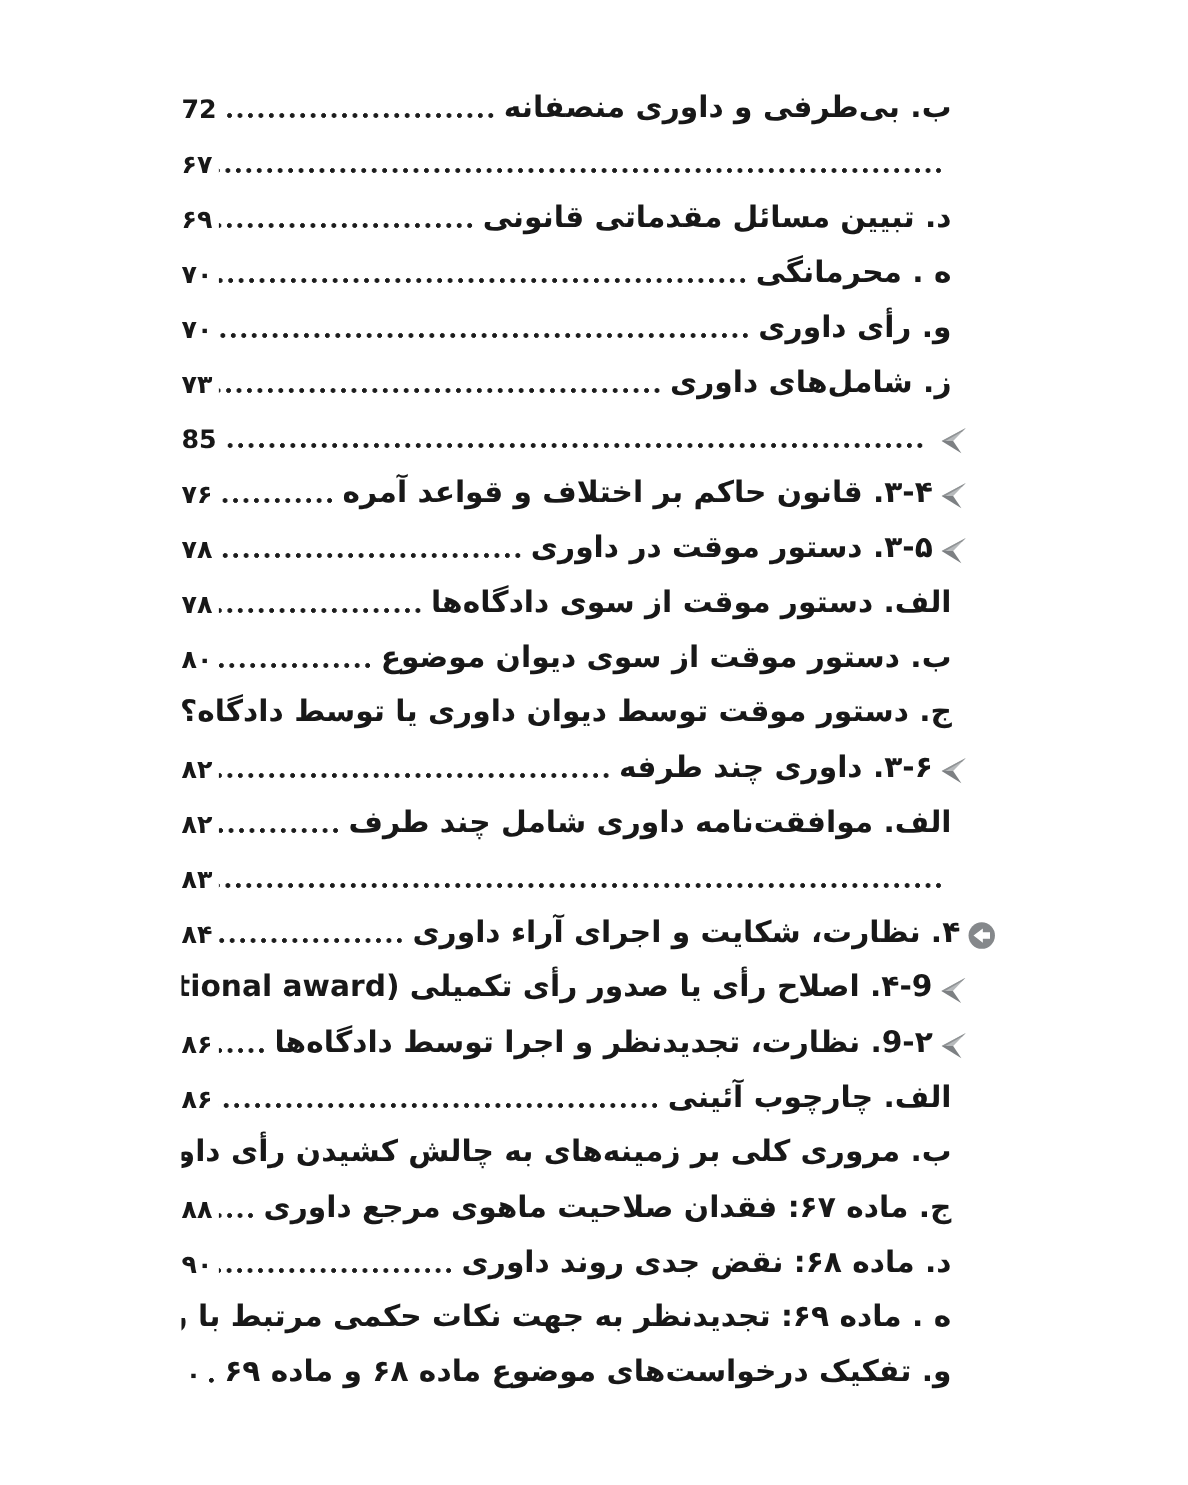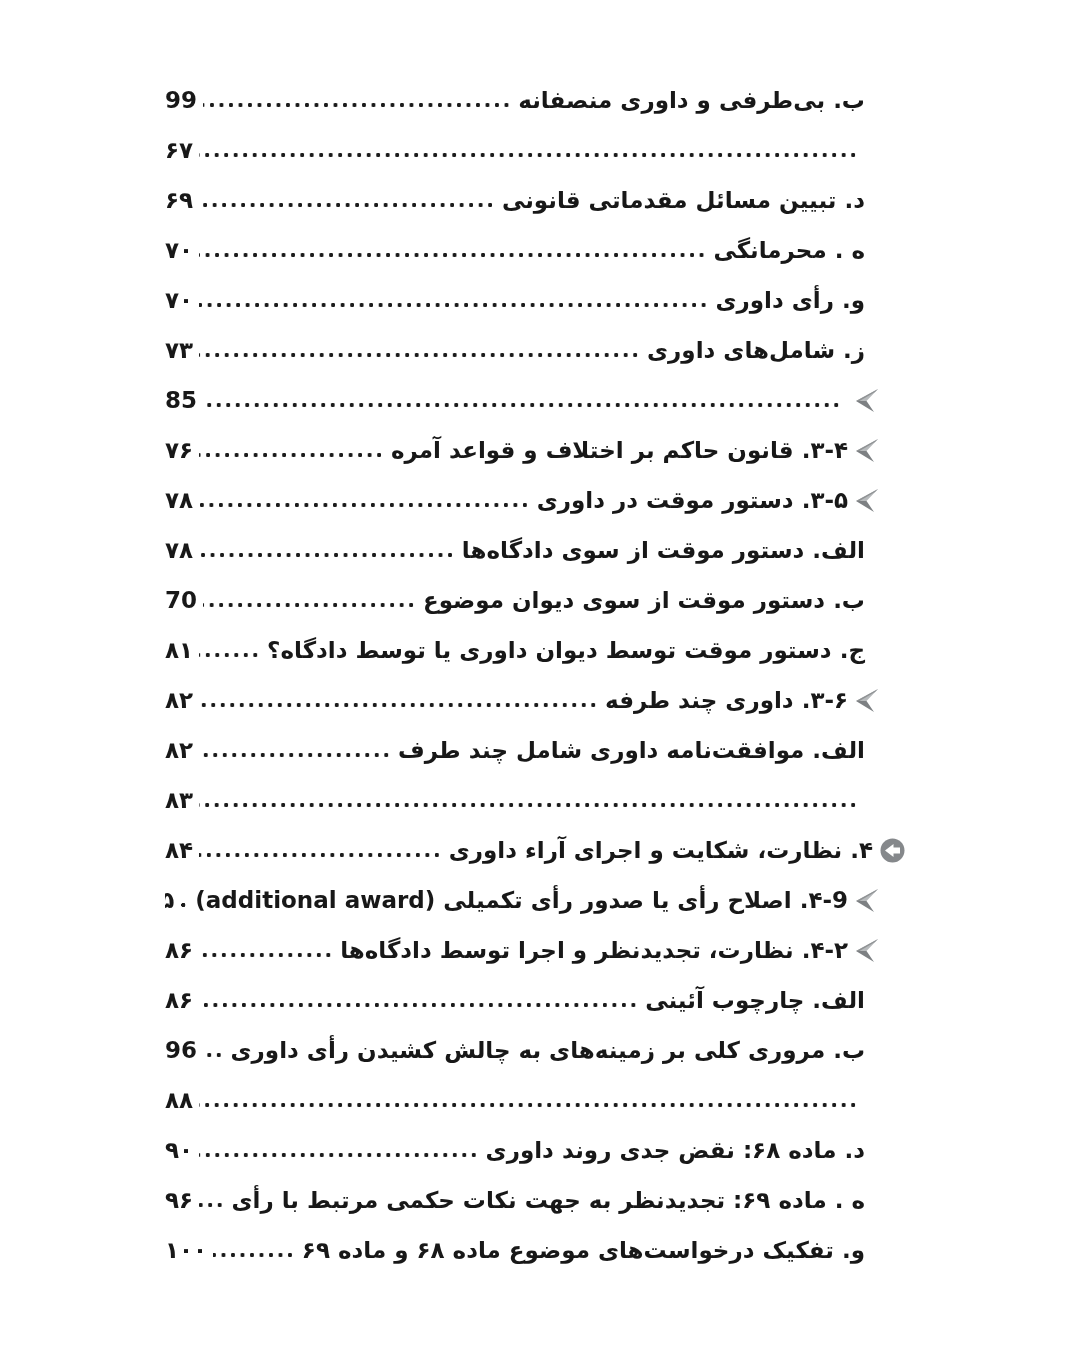--- a/index.html
+++ b/index.html
@@ -32,21 +32,21 @@
   .row.level-3 { padding-inline-start: 40px; }
 
   .bullet { display: none; flex: 0 0 auto; align-self: flex-end; margin-bottom: 9px; margin-inline-end: 7px; }
   .row.bullet-arrow .bullet.arrow { display: inline-block; }
   .row.bullet-circle-arrow .bullet.circle { display: inline-block; }
   .bullet svg { display: block; }
 
   .title {
     flex: 0 0 auto;
     white-space: nowrap;
-    font-size: 23px;
+    font-size: 27px;
     font-weight: 700;
     line-height: 1.35;
     padding-bottom: 6px;
     letter-spacing: 0;
   }
   .dots {
     flex: 1 1 auto;
     min-width: 8px;
     align-self: flex-end;
     height: 6px;
@@ -68,21 +68,21 @@
 </head>
 <body>
 
 <div class="page">
   <div class="toc">
 
       <div class="row level-3">
 
         <span class="title">ب. بی‌طرفی و داوری منصفانه</span>
         <span class="dots"></span>
-        <span class="page-num">99</span>
+        <span class="page-num">72</span>
       </div>
 
       <div class="row level-3">
 
         <span class="dots"></span>
         <span class="page-num">۶۷</span>
       </div>
 
       <div class="row level-3">
 
@@ -157,21 +157,21 @@
 
         <span class="title">الف. دستور موقت از سوی دادگاه‌ها</span>
         <span class="dots"></span>
         <span class="page-num">۷۸</span>
       </div>
 
       <div class="row level-3">
 
         <span class="title">ب. دستور موقت از سوی دیوان موضوع</span>
         <span class="dots"></span>
-        <span class="page-num">70</span>
+        <span class="page-num">۸۰</span>
       </div>
 
       <div class="row level-3">
 
         <span class="title">ج. دستور موقت توسط دیوان داوری یا توسط دادگاه؟</span>
         <span class="dots"></span>
         <span class="page-num">۸۱</span>
       </div>
 
       <div class="row level-2 bullet-arrow">
@@ -230,41 +230,42 @@
 
       <div class="row level-2 bullet-arrow">
         <span class="bullet arrow">
           <svg width="24" height="25" viewBox="0 0 24 25" xmlns="http://www.w3.org/2000/svg">
             <polygon points="1,13 23,1 11.5,13" fill="#b7babc"></polygon>
             <polygon points="1,13 11.5,13 19,24" fill="#7d8083"></polygon>
             <polygon points="1,13 23,1 20,4 4.5,13" fill="#8f9294"></polygon>
           </svg>
         </span>
 
-        <span class="title">۴-۲. نظارت، تجدیدنظر و اجرا توسط دادگاه‌ها</span>
+        <span class="title">9-۲. نظارت، تجدیدنظر و اجرا توسط دادگاه‌ها</span>
         <span class="dots"></span>
         <span class="page-num">۸۶</span>
       </div>
 
       <div class="row level-3">
 
         <span class="title">الف. چارچوب آئینی</span>
         <span class="dots"></span>
         <span class="page-num">۸۶</span>
       </div>
 
       <div class="row level-3">
 
         <span class="title">ب. مروری کلی بر زمینه‌های به چالش کشیدن رأی داوری</span>
         <span class="dots"></span>
         <span class="page-num">96</span>
       </div>
 
       <div class="row level-3">
 
+        <span class="title">ج. ماده ۶۷: فقدان صلاحیت ماهوی مرجع داوری</span>
         <span class="dots"></span>
         <span class="page-num">۸۸</span>
       </div>
 
       <div class="row level-3">
 
         <span class="title">د. ماده ۶۸: نقض جدی روند داوری</span>
         <span class="dots"></span>
         <span class="page-num">۹۰</span>
       </div>

